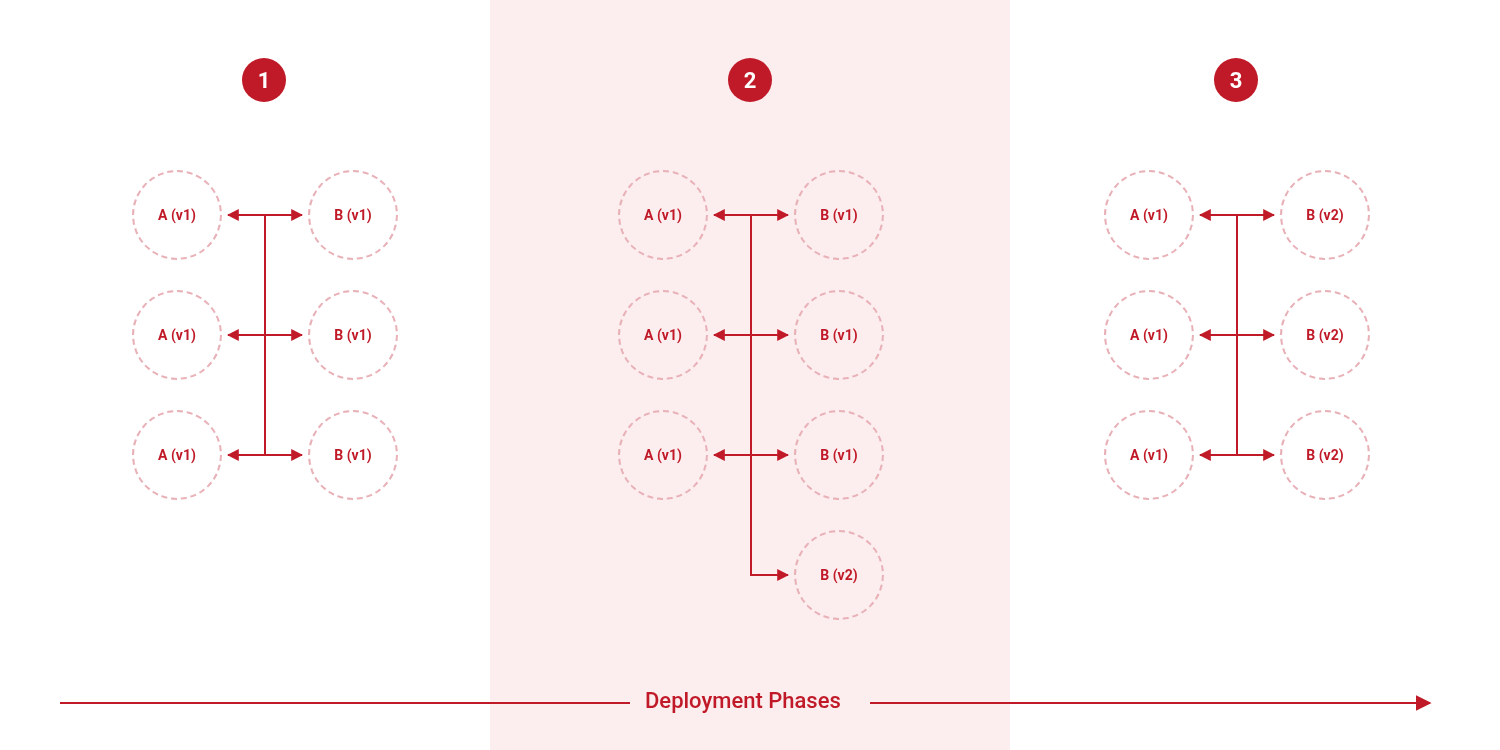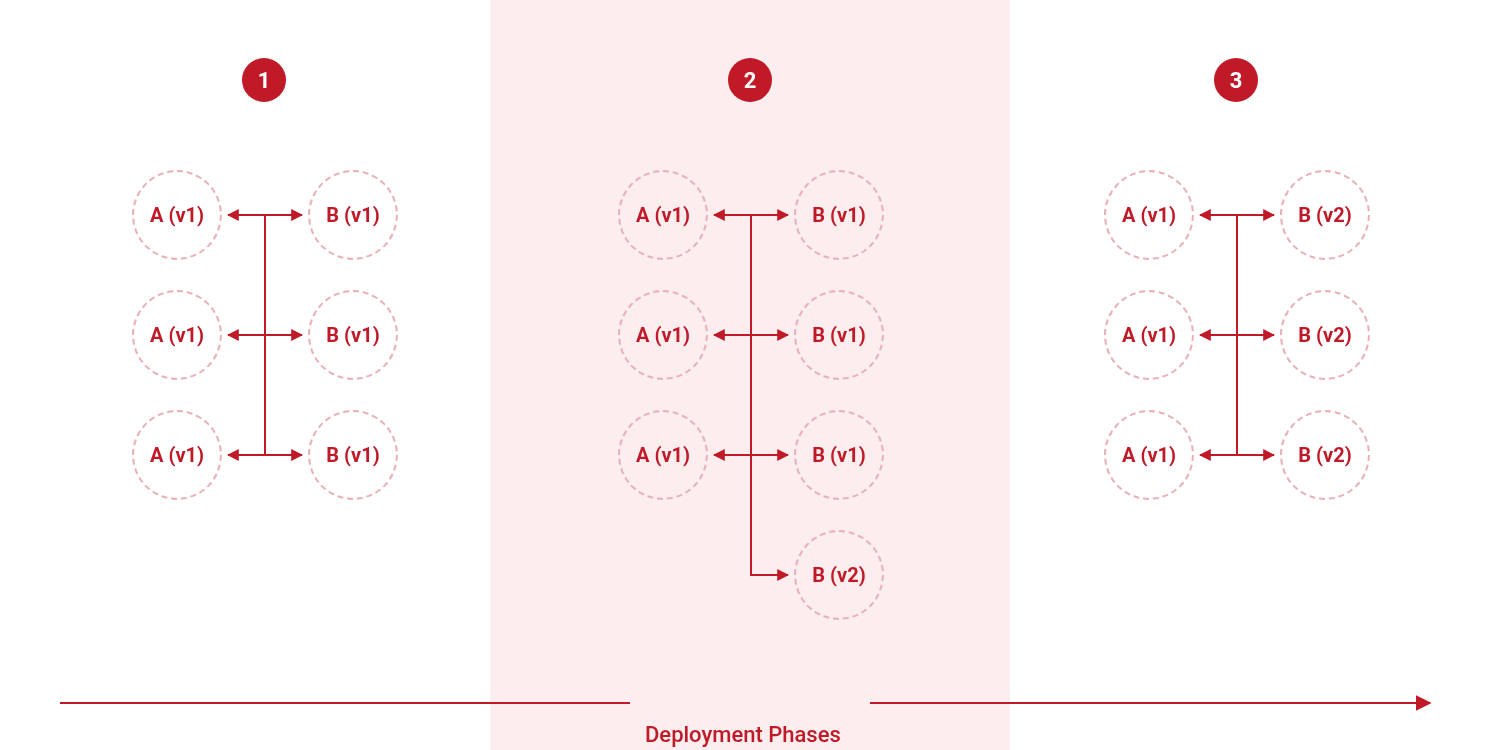--- a/index.html
+++ b/index.html
@@ -35,21 +35,21 @@
     position: absolute;
     width: 90px;
     height: 90px;
     border-radius: 50%;
     border: 2px dashed #e8b1b7;
     display: flex;
     align-items: center;
     justify-content: center;
     color: #c01a28;
     font-weight: 700;
-    font-size: 20px;
+    font-size: 14px;
     box-sizing: border-box;
     background: transparent;
   }
   svg.connector {
     position: absolute;
     overflow: visible;
   }
   .footer-label {
     position: absolute;
     color: #c01a28;
@@ -136,13 +136,13 @@
 
 <svg class="connector" style="left:60px; top:688px; width:1380px; height:30px;">
   <defs>
     <marker id="ahF" viewBox="0 0 10 10" refX="9" refY="5" markerWidth="8" markerHeight="8" orient="auto">
       <path d="M 0 0 L 10 5 L 0 10 z" fill="#c01a28"></path>
     </marker>
   </defs>
   <line x1="0" y1="15" x2="570" y2="15" stroke="#c01a28" stroke-width="2"></line>
   <line x1="810" y1="15" x2="1370" y2="15" stroke="#c01a28" stroke-width="2" marker-end="url(#ahF)"></line>
 </svg>
-<div class="footer-label" style="left:645px; top:722px;">Deployment Phases</div>
+<div class="footer-label" style="left:645px; top:688px;">Deployment Phases</div>
 
 </body></html>

